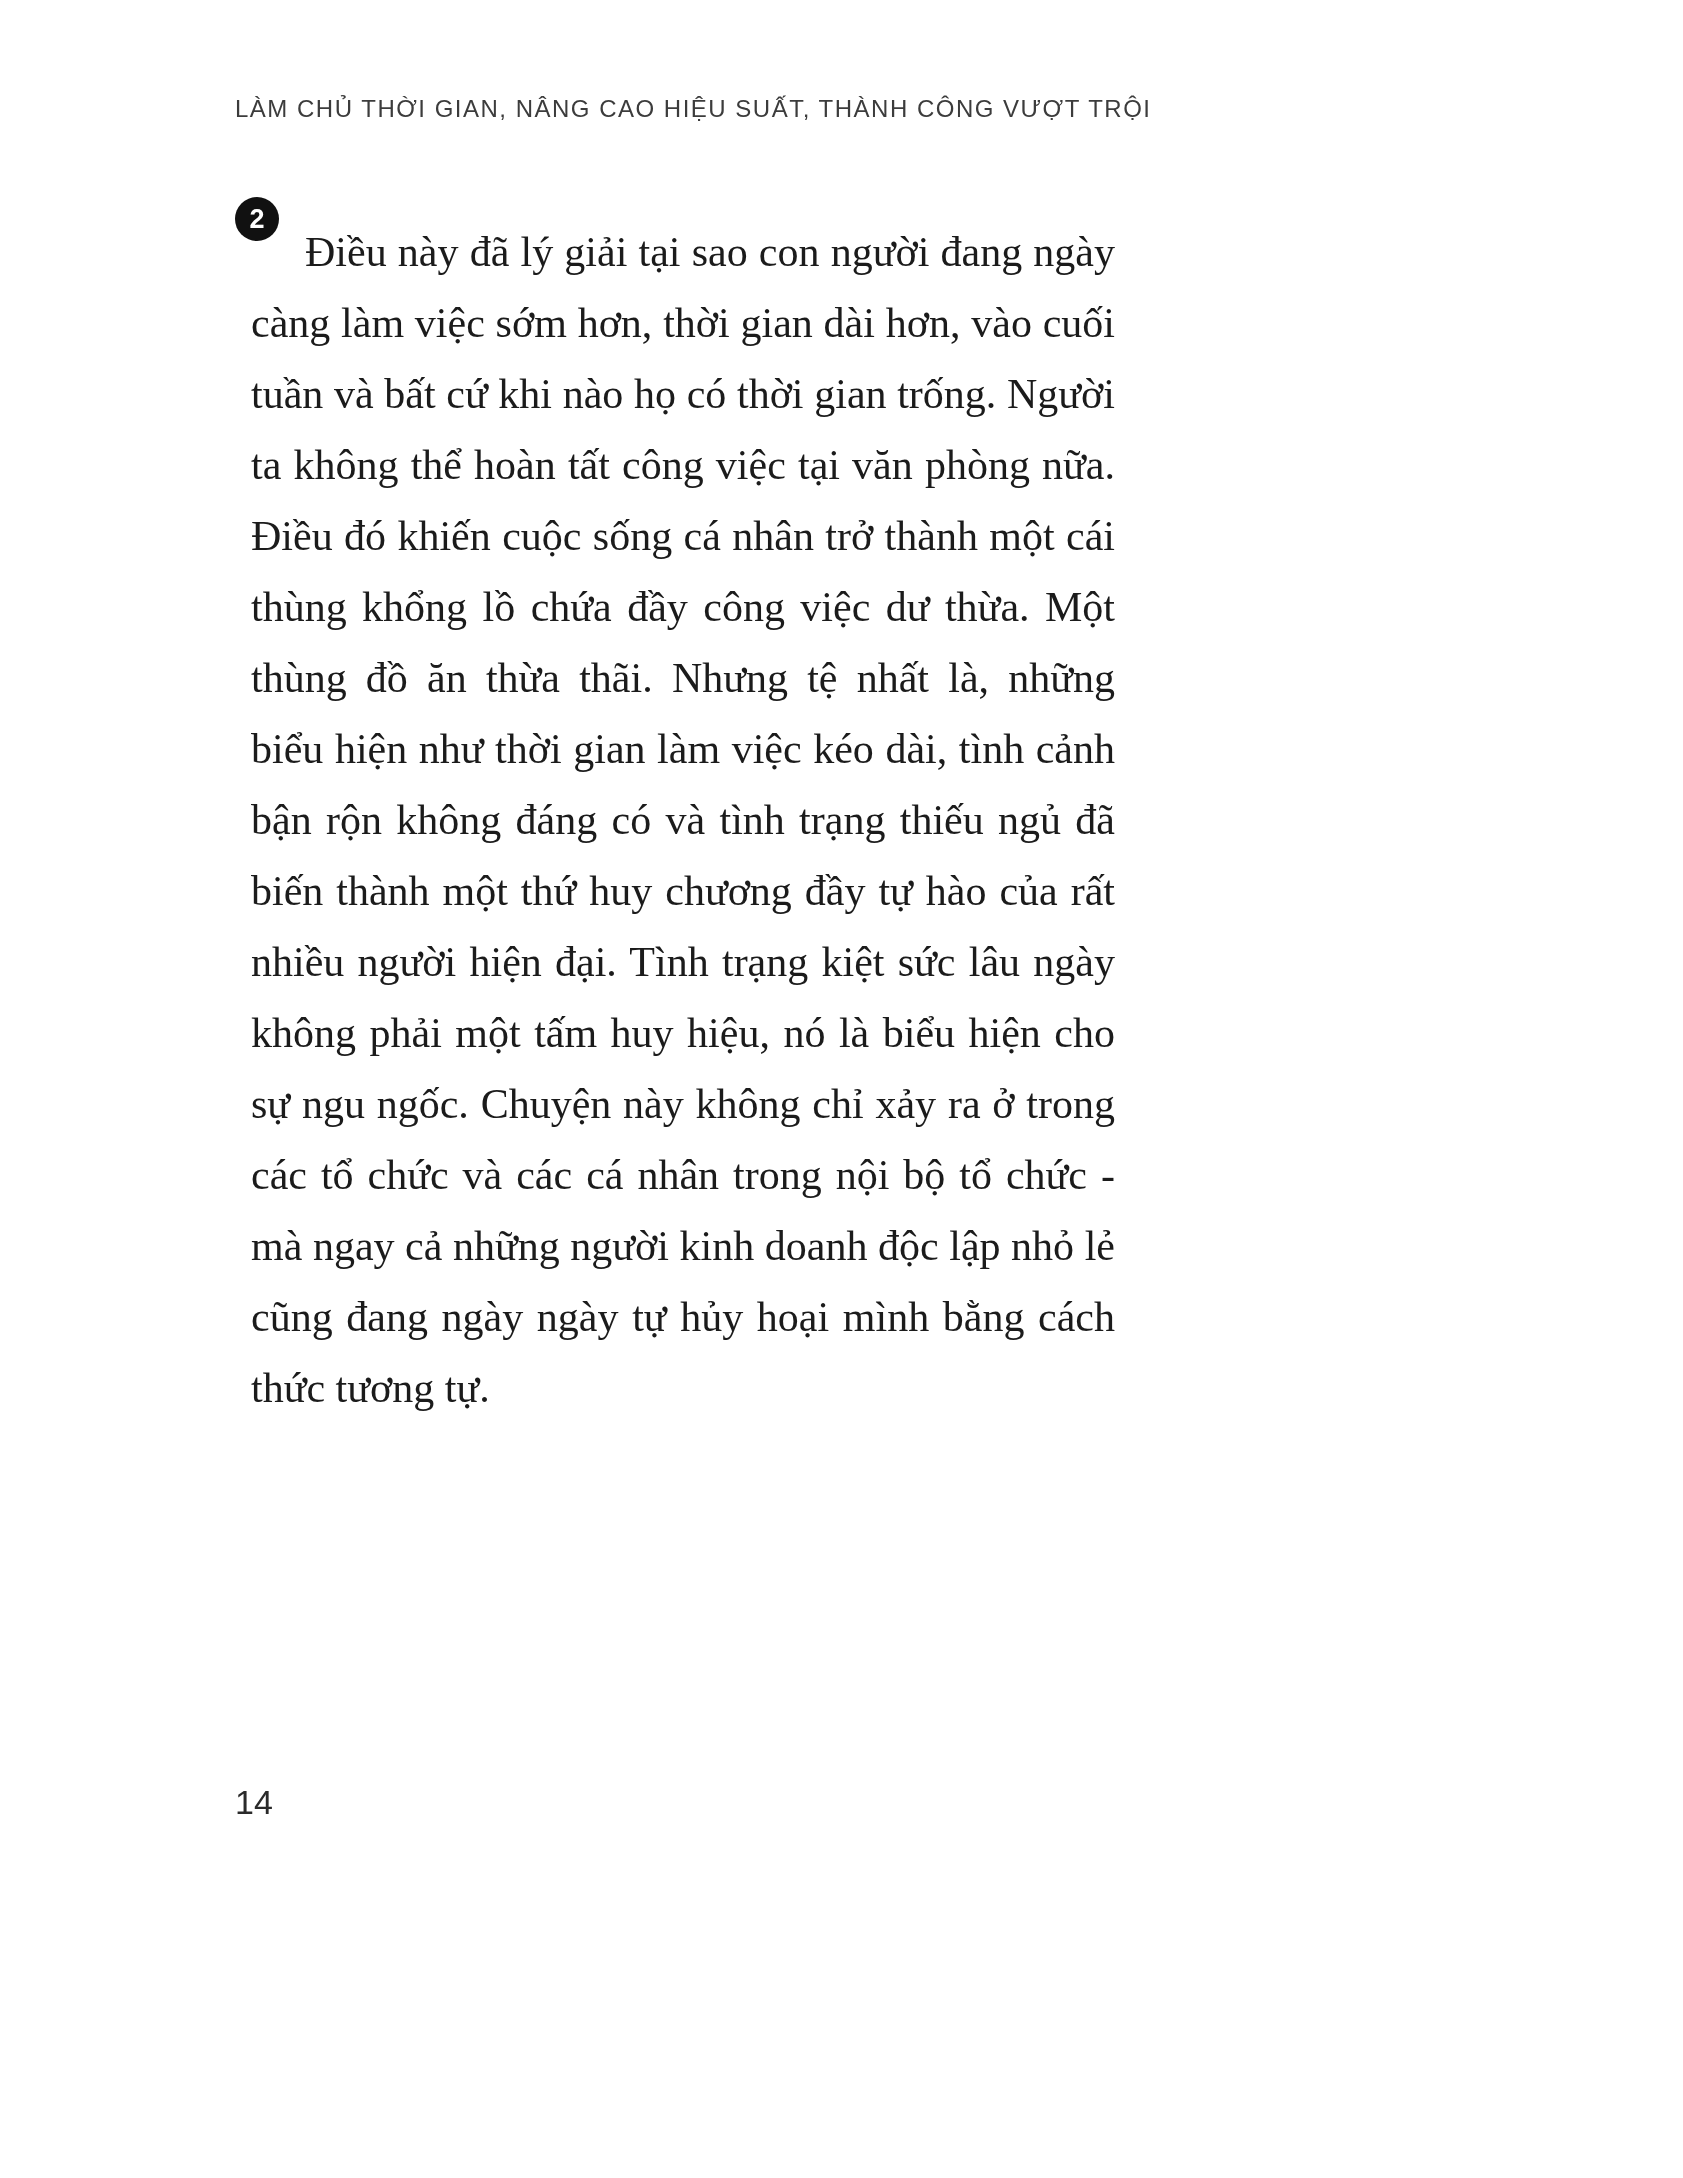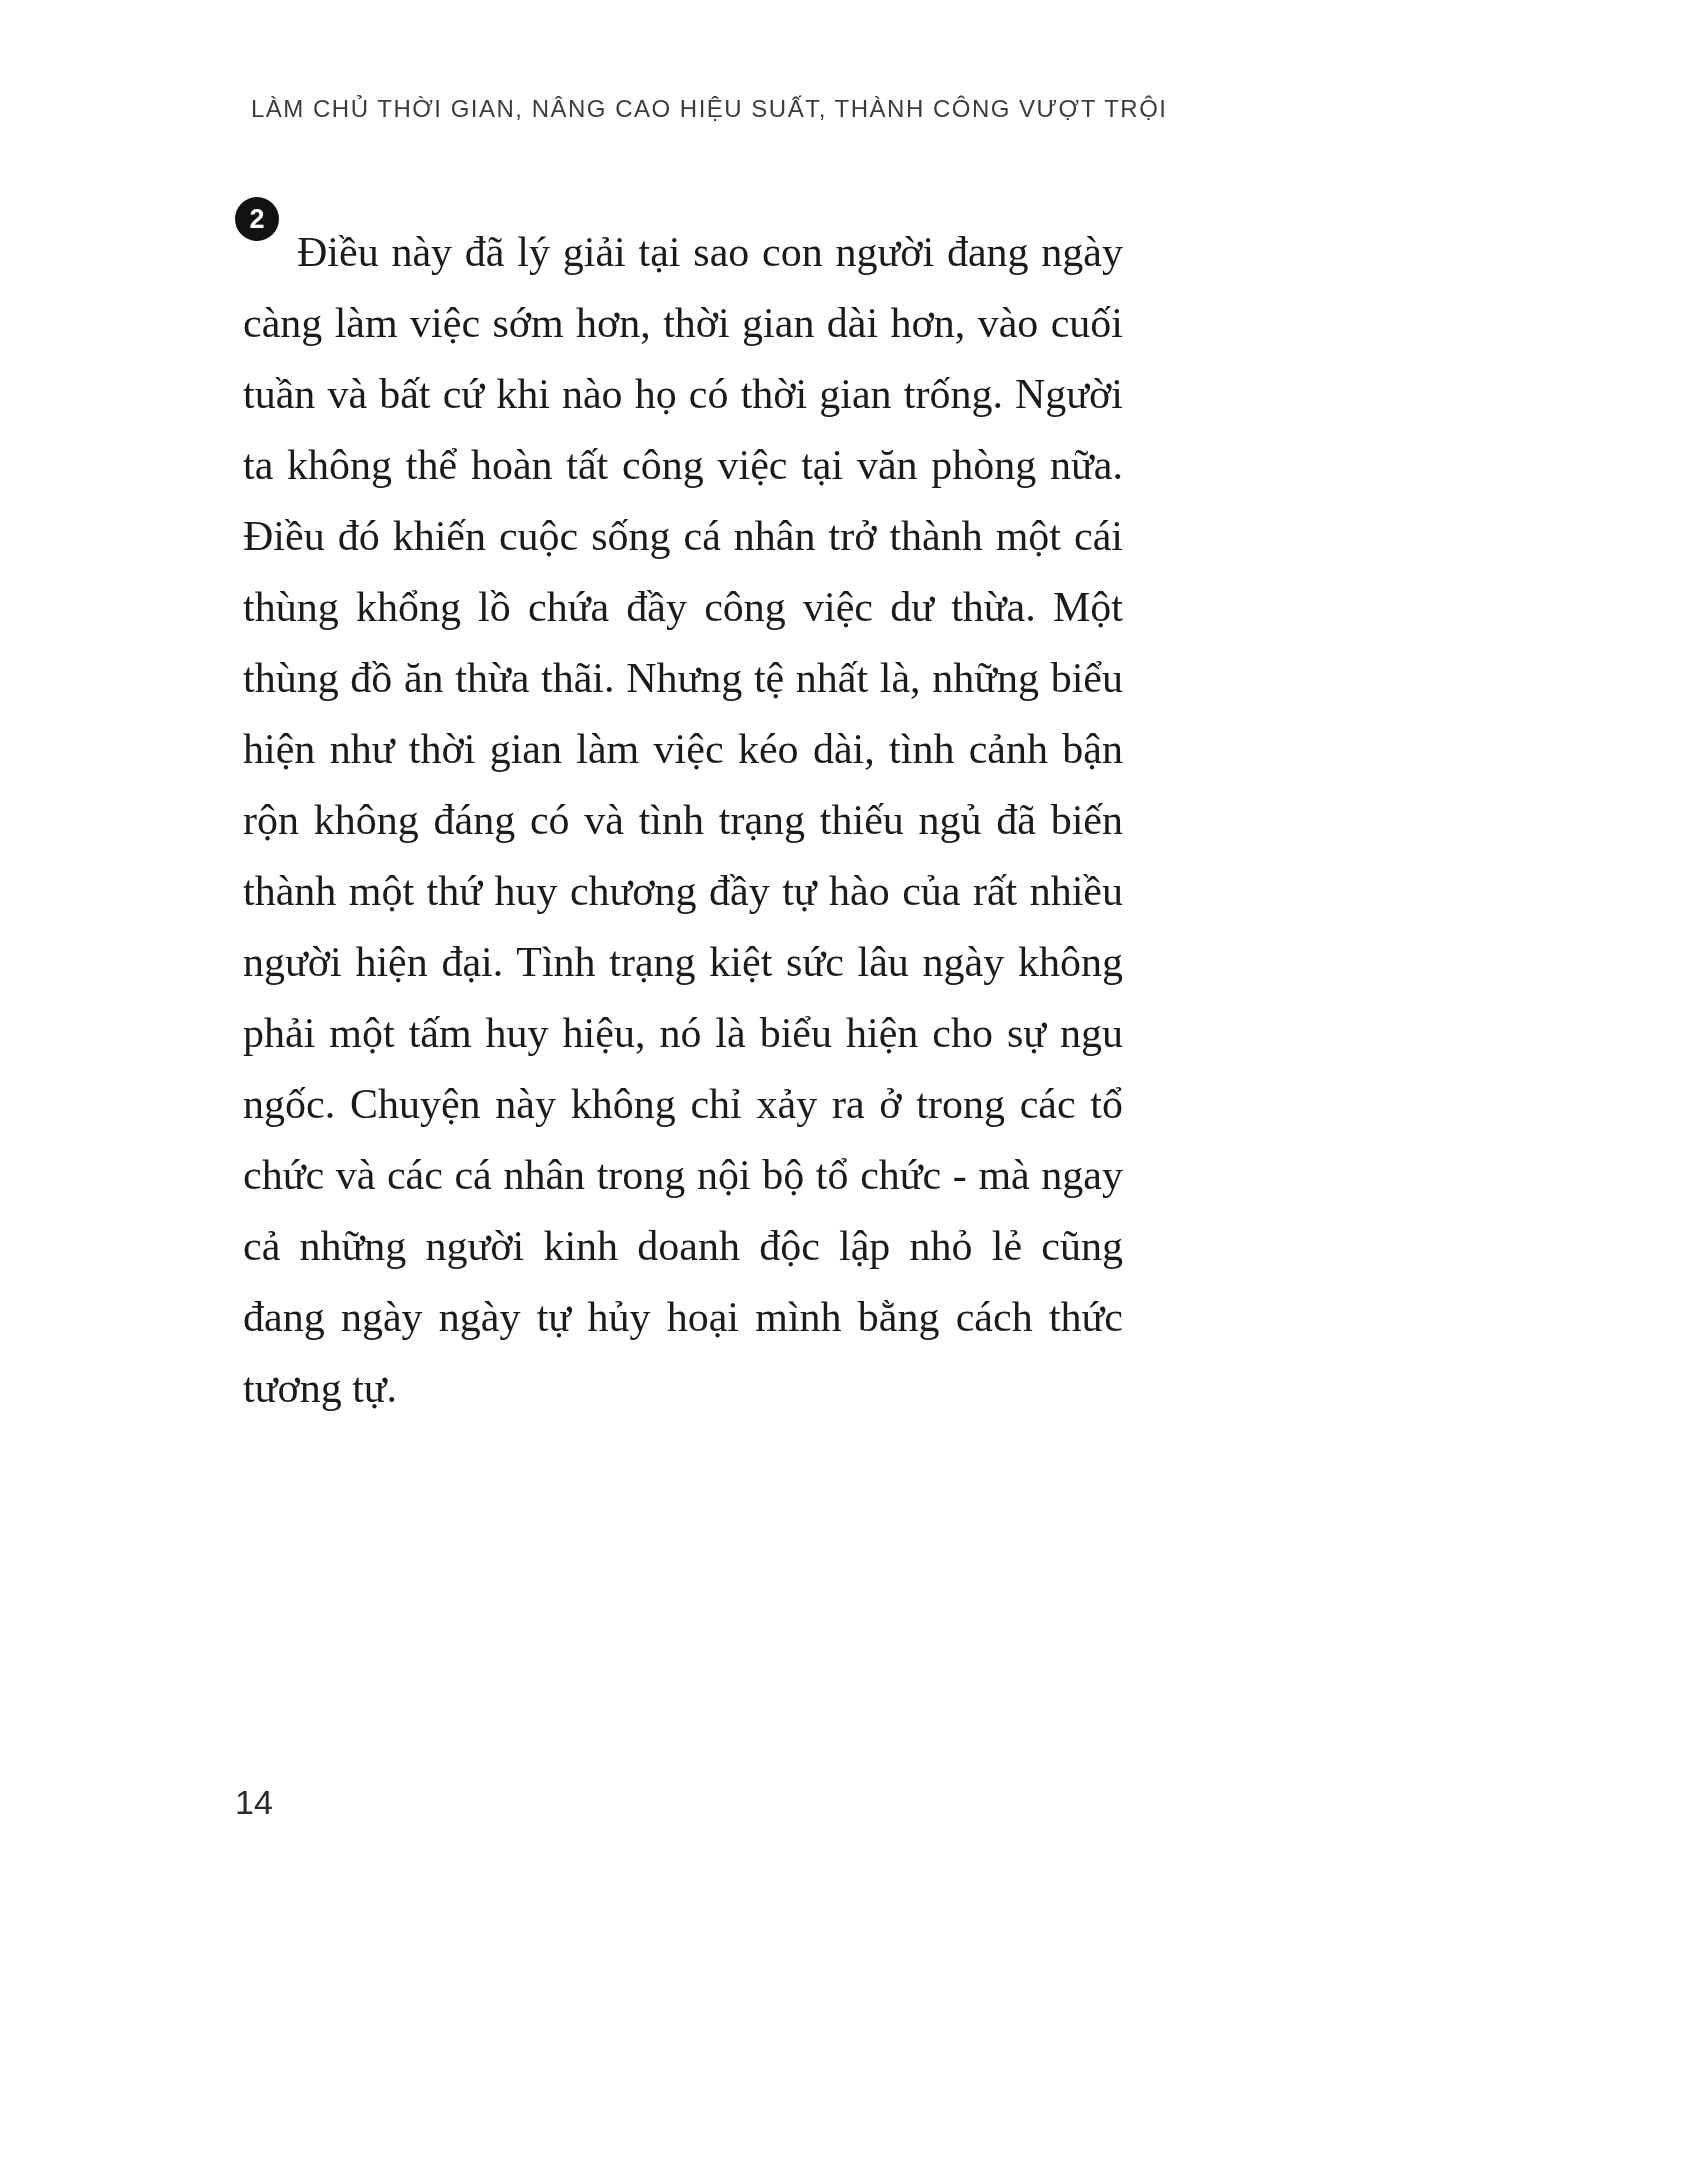--- a/index.html
+++ b/index.html
@@ -12,21 +12,21 @@
     width: 1683px;
     height: 2178px;
     background: #ffffff;
     overflow: hidden;
     font-family: "Liberation Serif", "DejaVu Serif", serif;
     color: #1b1b1b;
   }
   .running-header {
     position: absolute;
     top: 95px;
-    left: 251px;
+    left: 235px;
     width: 1188px;
     font-family: "Liberation Sans", "DejaVu Sans", sans-serif;
     font-size: 24px;
     font-weight: 400;
     letter-spacing: 1.5px;
     color: #3c3c3c;
     white-space: nowrap;
   }
   .content {
     position: absolute;
@@ -50,21 +50,21 @@
     border-radius: 50%;
     background: #111111;
     color: #ffffff;
     font-family: "Liberation Sans", "DejaVu Sans", sans-serif;
     font-size: 27px;
     font-weight: bold;
     line-height: 44px;
     text-align: center;
   }
   .body-paragraph {
-    margin: 8px;
+    margin: 16px;
     margin-top: 34px;
     text-indent: 54px;
   }
   .page-number {
     position: absolute;
     top: 1783px;
     left: 235px;
     font-family: "Liberation Sans", "DejaVu Sans", sans-serif;
     font-size: 34px;
     color: #2a2a2a;

